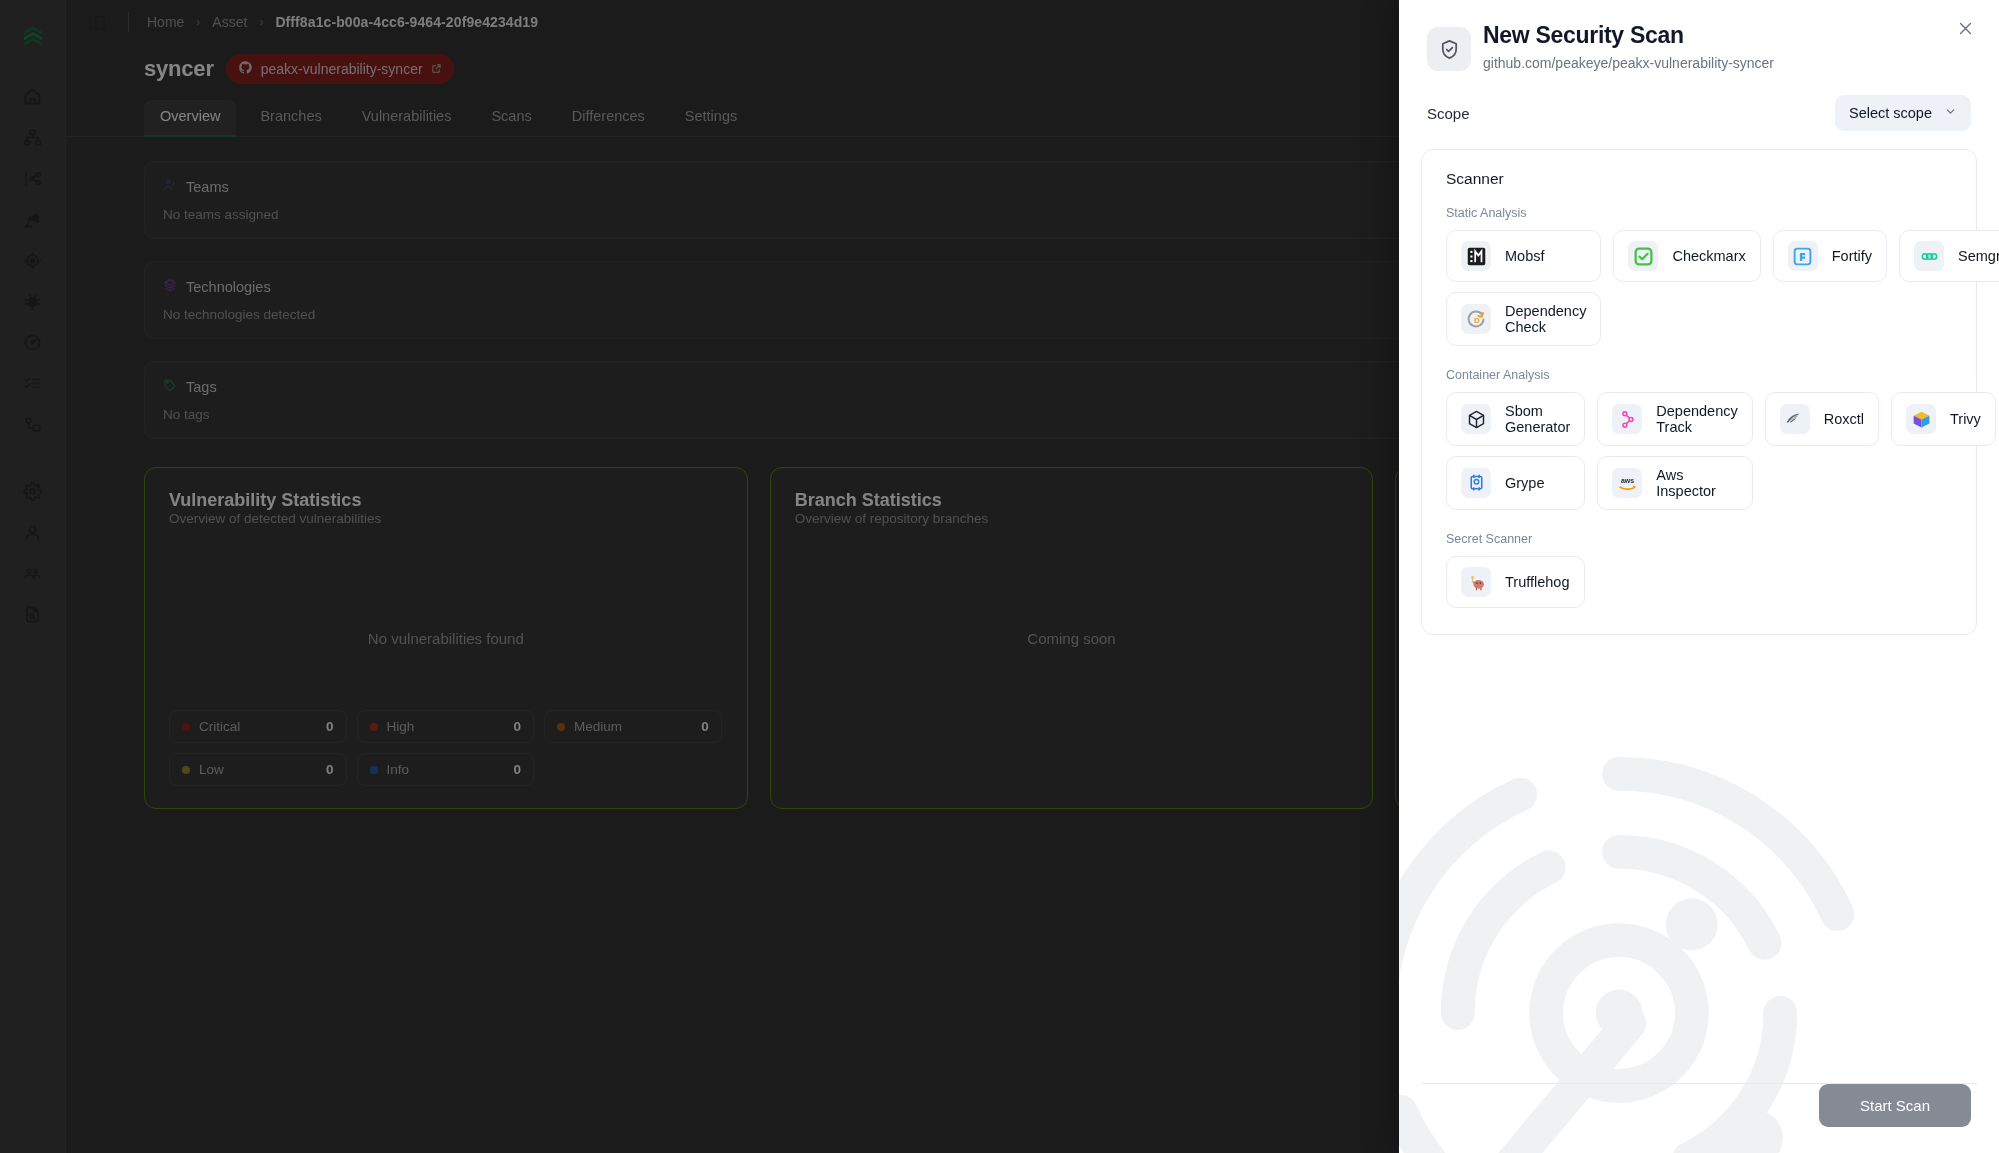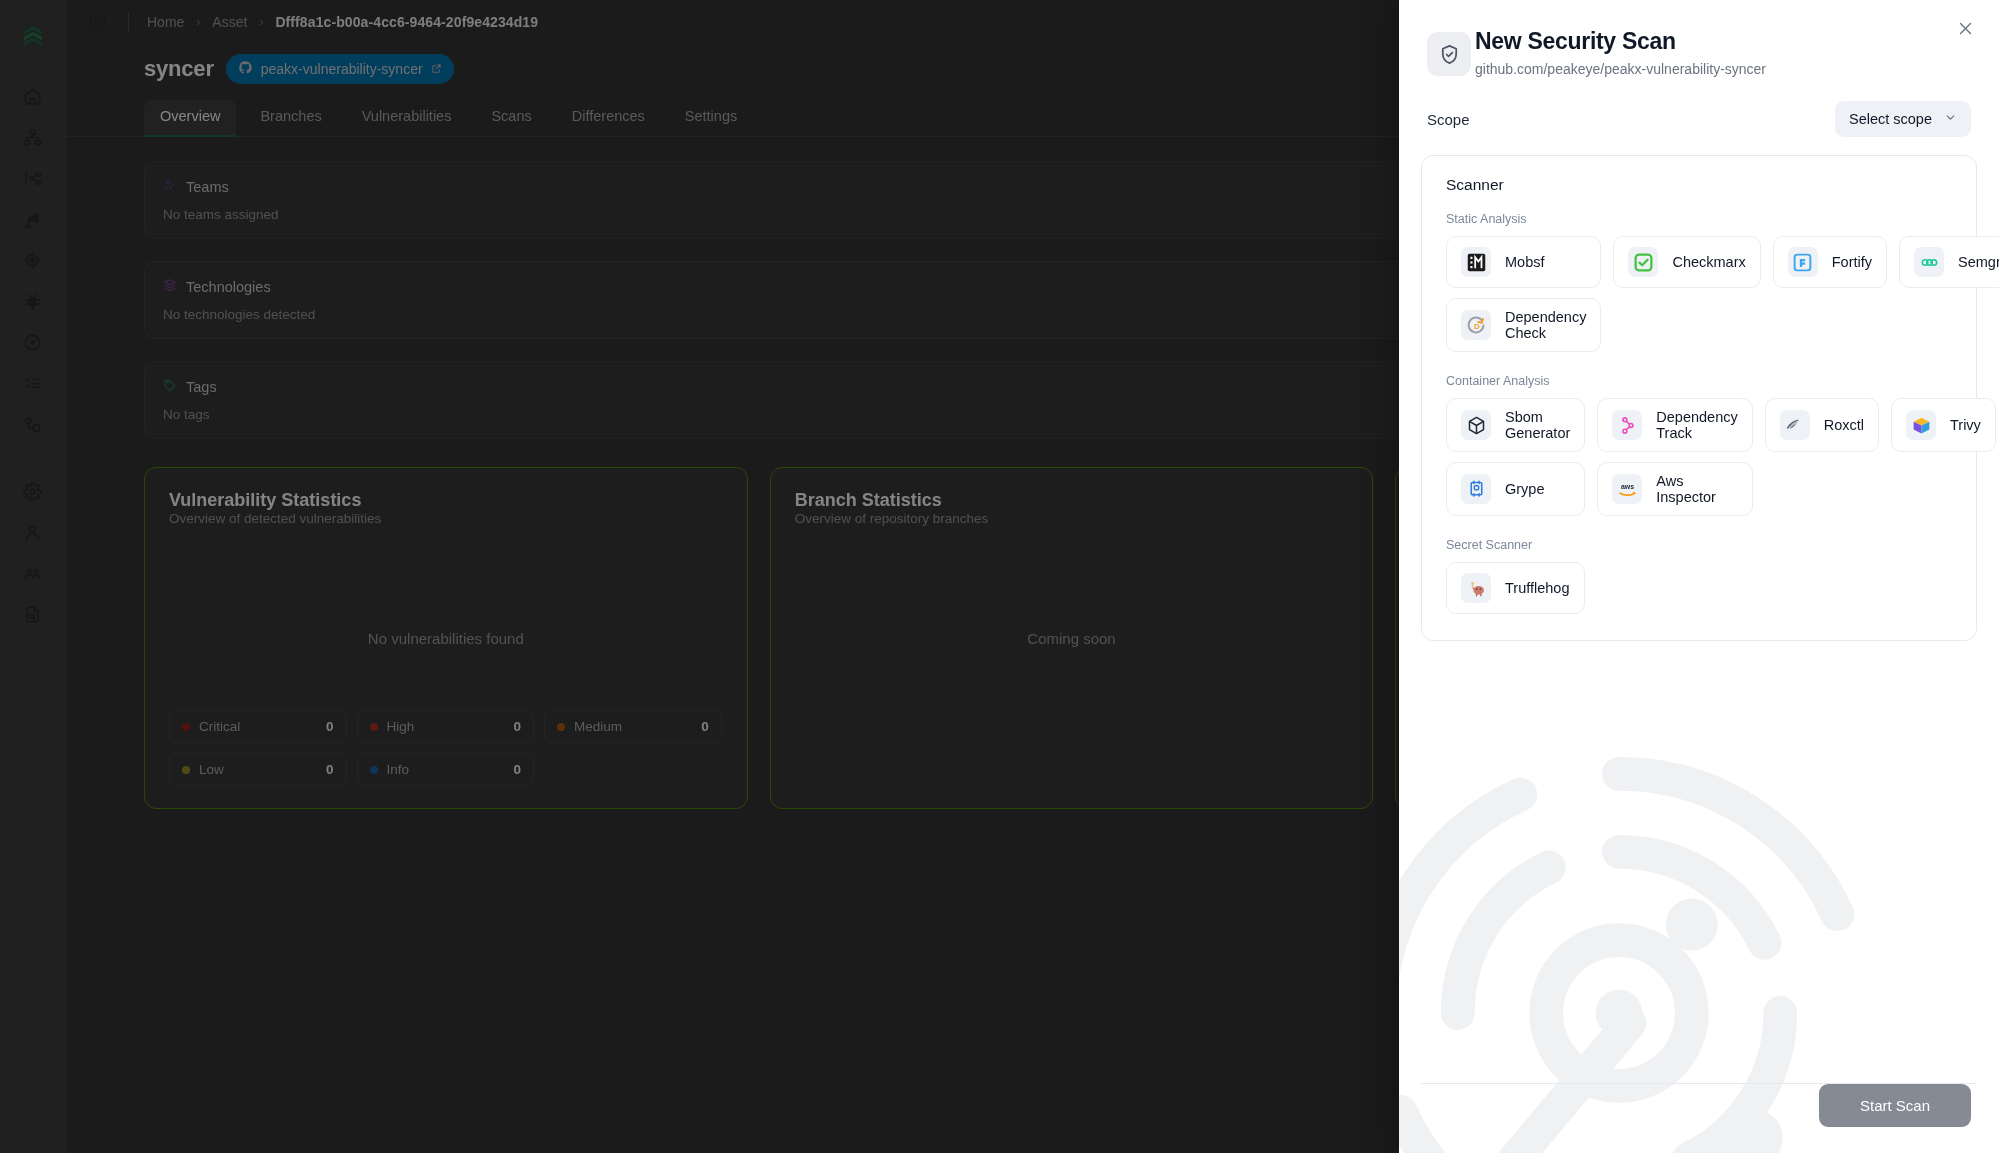--- a/index.html
+++ b/index.html
@@ -44,21 +44,21 @@
   .crumb-div { width: 1px; height: 20px; background: #4a4a4a; margin: 0 4px; }
   .crumbs { display: flex; align-items: center; gap: 12px; font-size: 14px; }
   .crumb { color: #8b8b8b; }
   .crumb-sep { color: #6a6a6a; font-size: 12px; }
   .crumb-current { color: #d8d8d8; font-weight: 700; letter-spacing: .1px; }
 
   .repo-head { display: flex; align-items: center; gap: 12px; padding: 10px 0 0 78px; }
   .repo-title { font-size: 22px; font-weight: 700; color: #e6e6e6; letter-spacing: -.2px; }
   .repo-chip {
     display: flex; align-items: center; gap: 8px;
-    background: #0369a1; border-radius: 16px; padding: 6px 12px;
+    background: #7f1d1d; border-radius: 16px; padding: 6px 12px;
     font-size: 14px; color: #c2c2c2;
   }
 
   .tabs { display: flex; gap: 8px; padding: 16px 0 0 78px; border-bottom: 1px solid #3d3d3d; margin-right: 0; }
   .tab { padding: 8px 16px 12px; font-size: 14.5px; color: #999; position: relative; }
   .tab.active { color: #e3e3e3; background: #3a3a3a; border-radius: 8px 8px 0 0; }
   .tab.active::after { content: ""; position: absolute; left: 0; right: 0; bottom: -1px; height: 2.5px; background: #1f5f3f; }
 
   .content { padding: 24px 0 0 78px; }
   .stat-row { display: flex; gap: 22px; flex-direction: column; }
@@ -99,21 +99,21 @@
     background: #ffffff; z-index: 60;
     box-shadow: -8px 0 28px rgba(0,0,0,0.28);
     display: flex; flex-direction: column; overflow: hidden;
   }
   .watermark {
     position: absolute; left: -40px; bottom: -120px;
     width: 520px; height: 520px; opacity: 1; pointer-events: none;
   }
   .drawer-inner { position: relative; z-index: 2; display: flex; flex-direction: column; height: 100%; }
 
-  .drawer-head { padding: 28px 28px 0 28px; display: flex; gap: 4px; }
+  .drawer-head { padding: 22px 28px 0 28px; display: flex; gap: 12px; align-items: flex-end; }
   .head-icon {
     width: 44px; height: 44px; border-radius: 11px; background: #eceef2;
     display: flex; align-items: center; justify-content: center; flex: 0 0 44px;
     margin-top: 4px;
   }
   .head-texts { flex: 1; min-width: 0; }
   .drawer-title { font-size: 23px; font-weight: 700; color: #111827; letter-spacing: -.3px; }
   .drawer-subtitle { margin-top: 6px; font-size: 14px; color: #6b7280; }
   .drawer-close {
     position: absolute; top: 14px; right: 20px;

